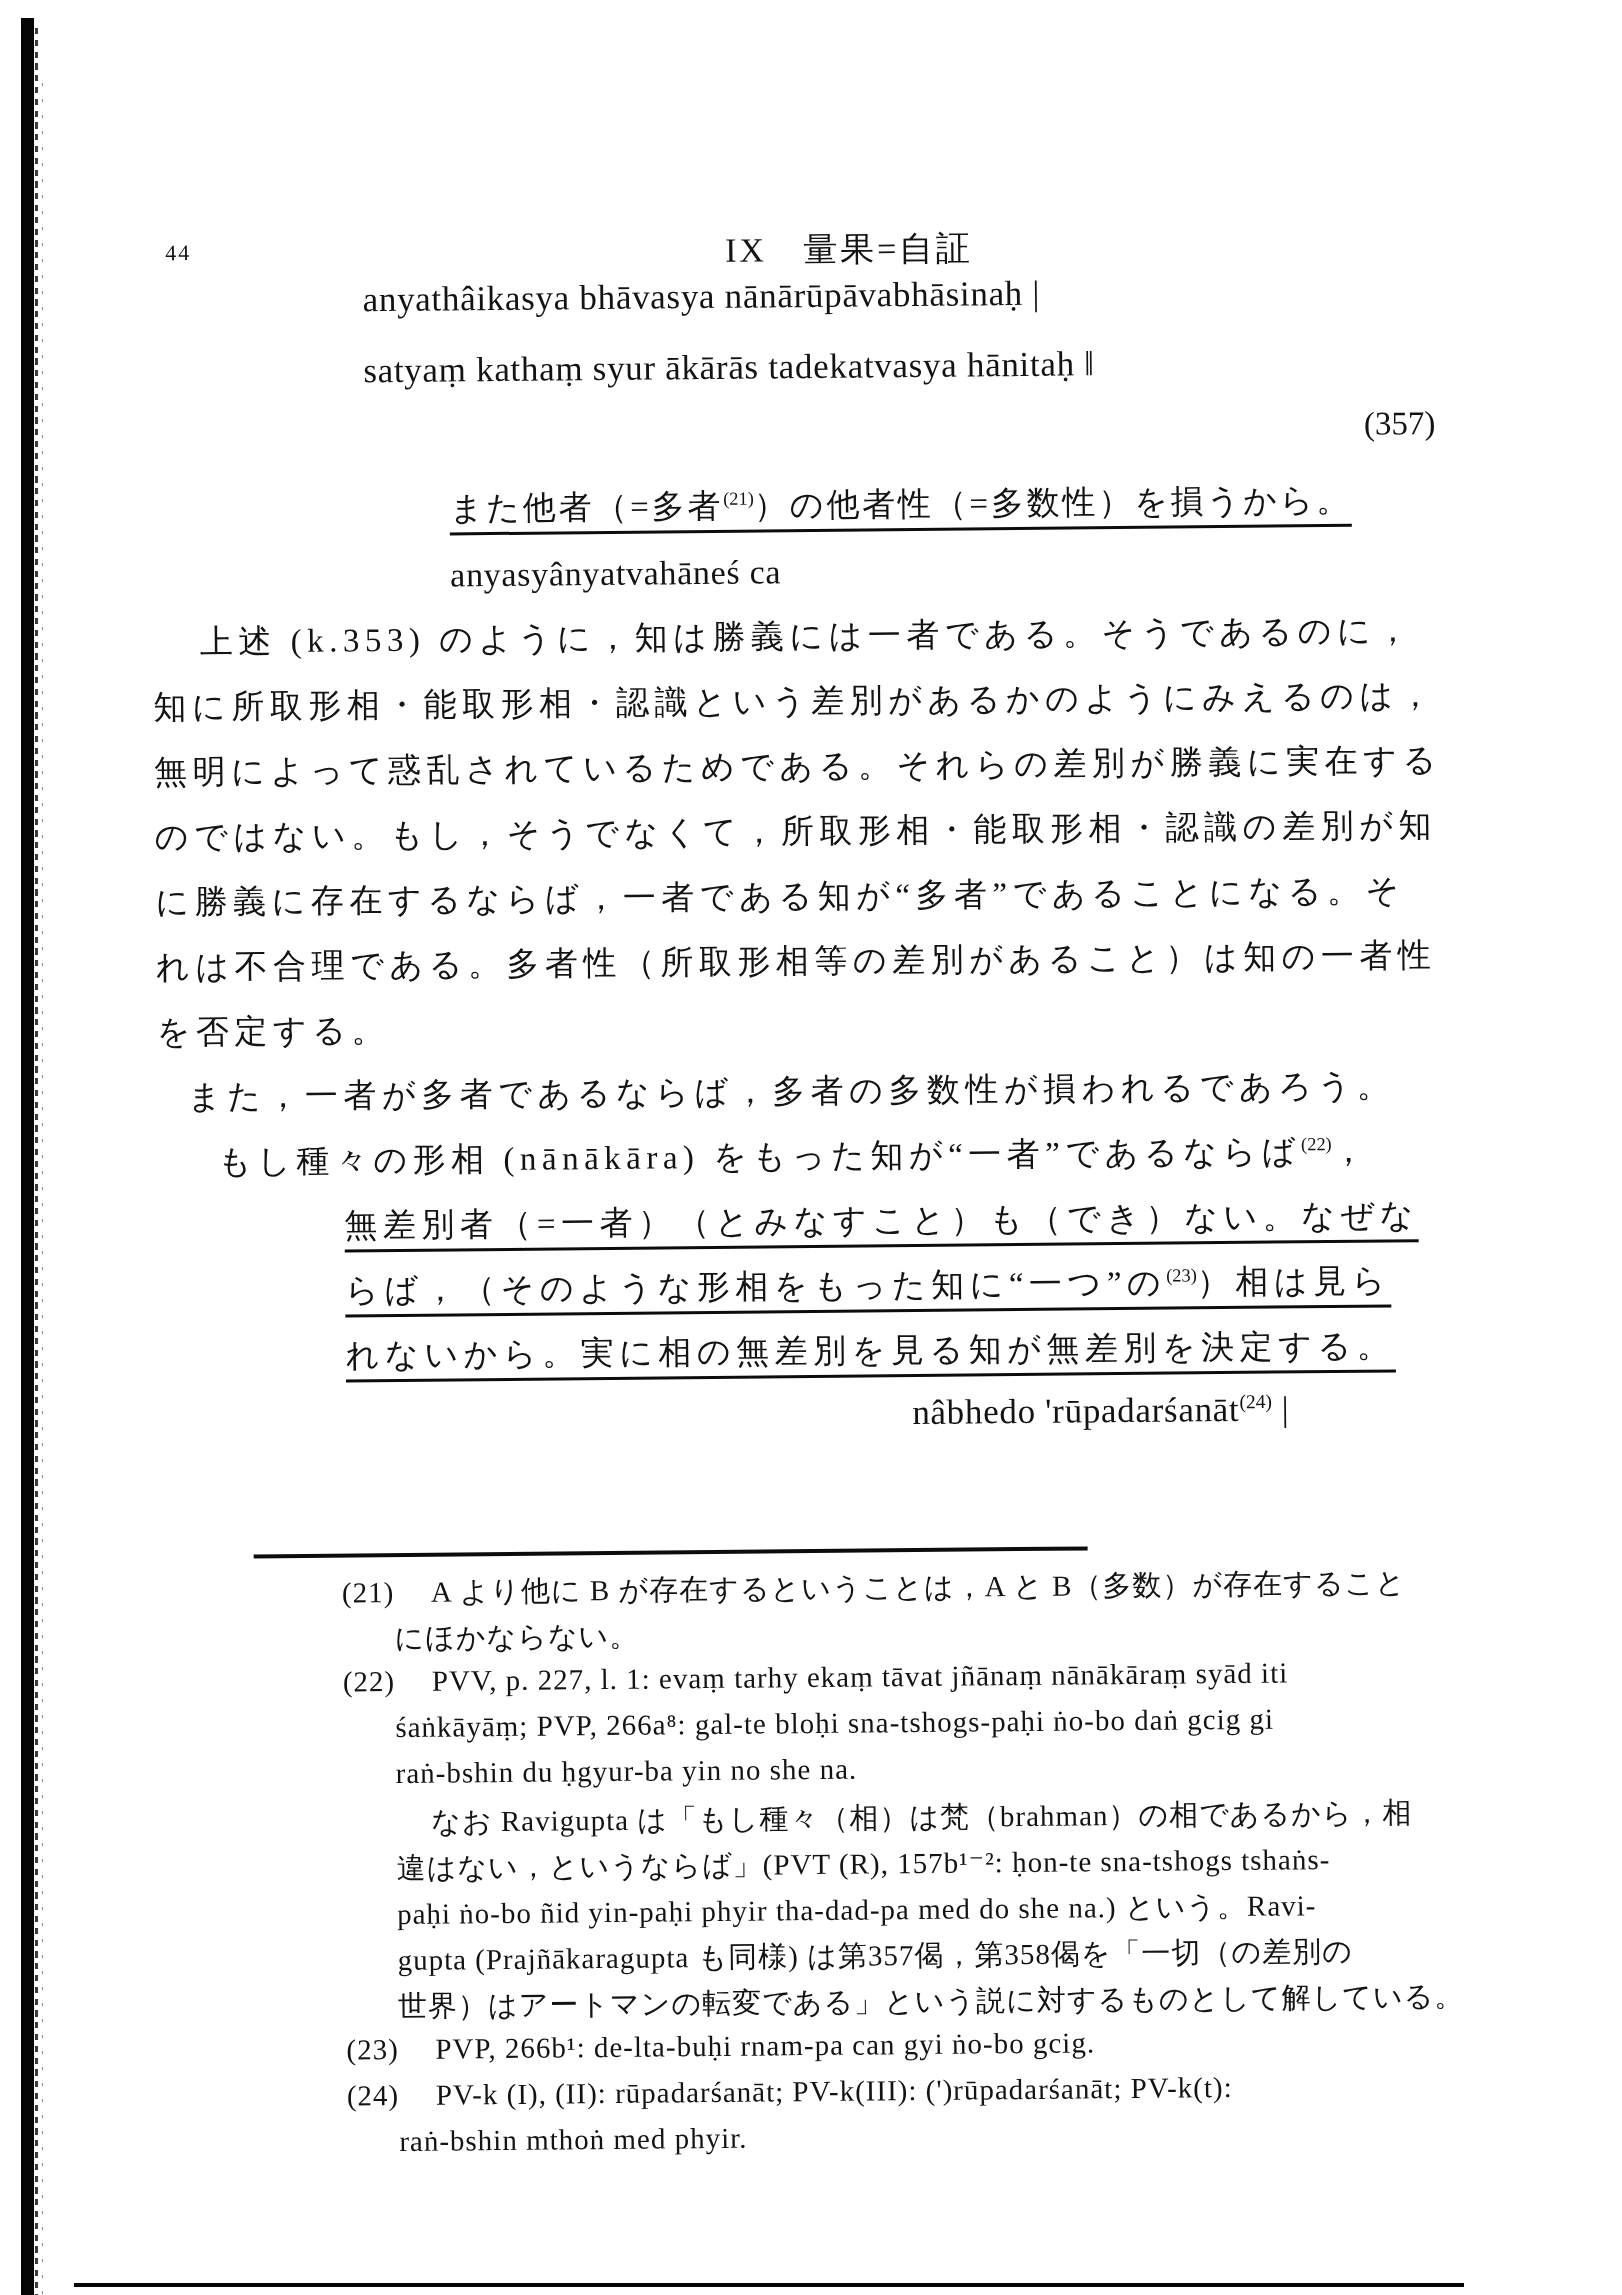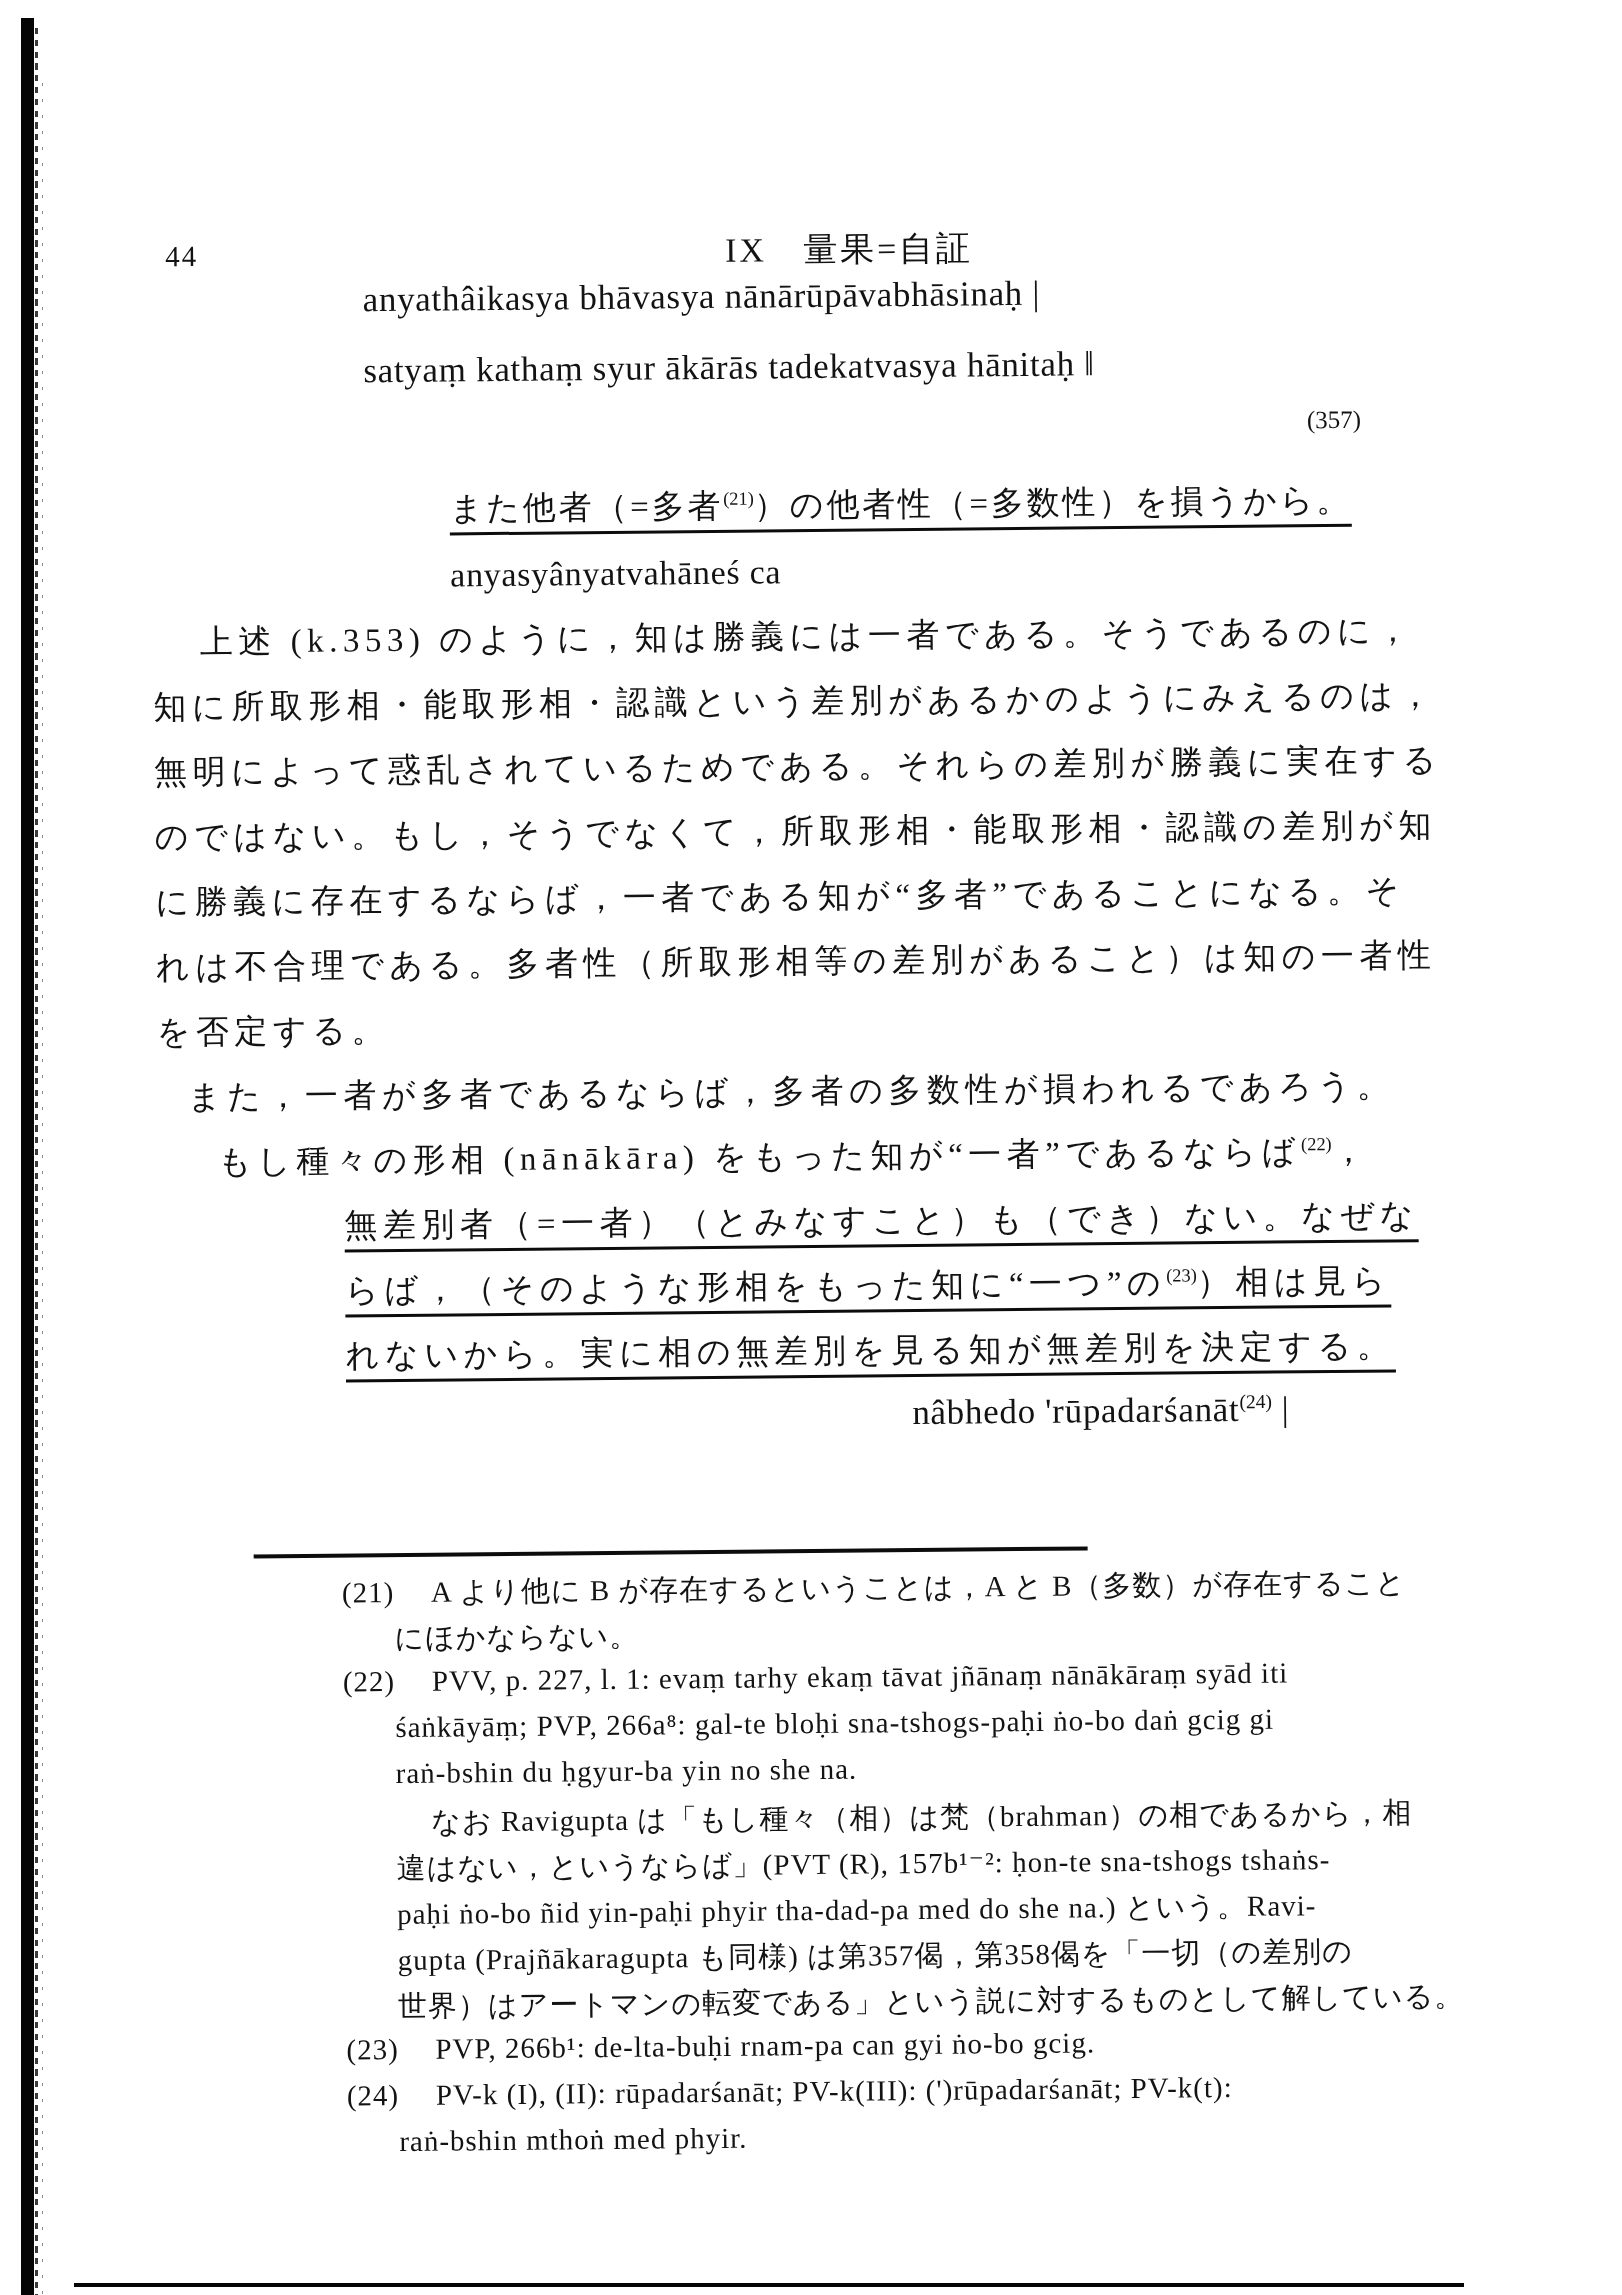--- a/index.html
+++ b/index.html
@@ -31,25 +31,25 @@
     position:absolute; left:74px; top:2283px; width:1390px; height:3.5px;
     background:#050505;
   }
   
   .sheet {
     position:absolute; left:0; top:0; width:1623px; height:2295px;
     transform:rotate(-0.55deg);
     transform-origin:50% 42%;
   }
   .abs { position:absolute; }
-  .pageno { left:172px; top:234px; font-size:29px; letter-spacing:2.1px; }
+  .pageno { left:172px; top:234px; font-size:22px; letter-spacing:2.1px; }
   .running-header { left:732px; top:227px; font-size:34px; letter-spacing:2.8px; }
   .verse-line1 { left:369px; top:276px; font-size:35px; letter-spacing:0.7px; }
   .verse-line2 { left:369px; top:347px; font-size:35px; letter-spacing:0.7px; }
-  .verse-number { left:1312px; top:411px; font-size:25px; }
+  .verse-number { left:1369px; top:411px; font-size:33px; }
   .quote-a-line { left:454px; top:483px; font-size:33px; letter-spacing:2.8px; }
   .quote-a-skt  { left:454px; top:553px; font-size:34px; letter-spacing:0.7px; }
   .u {
     border-bottom:3.5px solid #0c0c0c;
     padding-bottom:6.2px;
   }
   .para {
     left:156px; top:614px; width:1338px;
     font-size:33px; letter-spacing:5.5px;
   }

